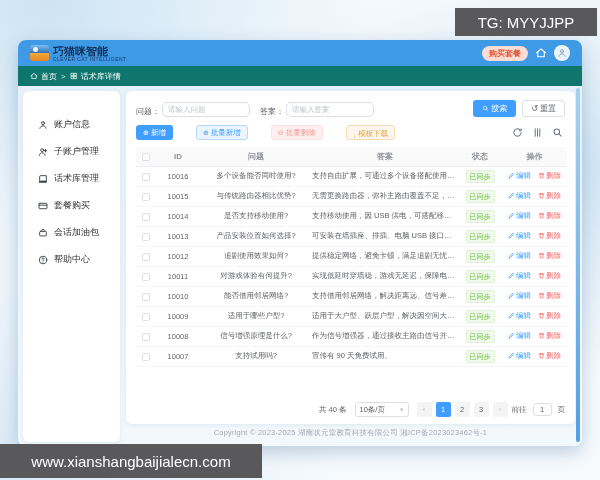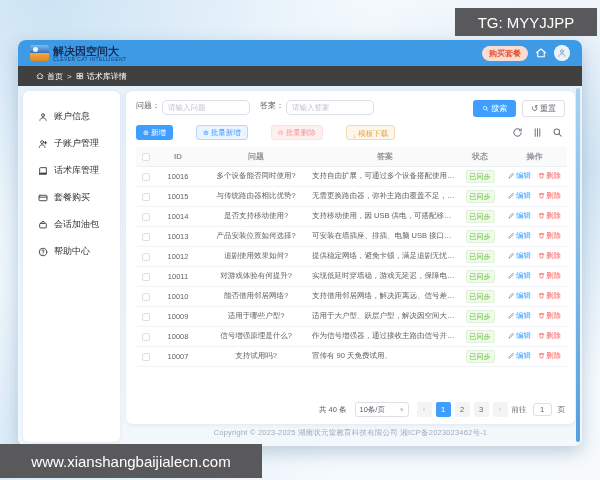--- a/index.html
+++ b/index.html
@@ -30,42 +30,42 @@
   .brand-name { font-size:11px; font-weight:bold; color:#142e58; line-height:12px; }
   .brand-sub  { font-size:5px; color:#1d3a66; letter-spacing:.4px; line-height:5px; }
   .header-right { margin-left:auto; display:flex; align-items:center; gap:7px; }
   .buy-pill { background:#fbdcd2; color:#e25a3c; font-size:8px; font-weight:bold; padding:2px 7px; border-radius:8px; cursor:pointer; }
   .home-ic { color:#fff; cursor:pointer; }
   .home-ic .ic { width:12px; height:12px; }
   .avatar { width:16px; height:16px; border-radius:50%; background:#e9f2fa; border:1px solid rgba(255,255,255,.6);
             display:flex; align-items:center; justify-content:center; color:#8a9bb0; cursor:pointer; }
   .avatar .ic { width:10px; height:10px; }
 
-  .crumb-row { height:20px; background:#404040; display:flex; align-items:center; gap:3px; padding:0 18px; color:#fff; font-size:8px; flex:none; }
+  .crumb-row { height:20px; background:#0f766e; display:flex; align-items:center; gap:3px; padding:0 12px; color:#fff; font-size:8px; flex:none; }
   .crumb-row .ic { width:8px; height:8px; }
   .crumb-sep { opacity:.85; margin:0 1px; }
 
   .content { flex:1; display:flex; gap:6px; padding:5px 7px 4px 5px; min-height:0; position:relative;
              background:linear-gradient(180deg,#e7f1fa,#f3f8fc); }
   .content:after { content:""; position:absolute; right:2px; top:2px; bottom:4px; width:4px; border-radius:2px;
                    background:linear-gradient(180deg,#a6d2f1,#549fe0); }
 
   
-  .sidebar { width:97px; flex:none; background:#fff; border-radius:6px; padding:12px 0 0;
+  .sidebar { width:97px; flex:none; background:#fff; border-radius:6px; padding:20px 0 0;
              box-shadow:0 1px 4px rgba(100,140,180,.15); }
   .side-item { display:flex; align-items:center; gap:6px; height:27px; padding-left:15px;
                font-size:9px; color:#303133; cursor:pointer; }
   .side-item .ic { flex:none; color:#3a3f45; }
 
   
   .main-col { flex:1; display:flex; flex-direction:column; min-width:0; }
   .panel { flex:1; background:#fff; border-radius:6px; box-shadow:0 1px 4px rgba(100,140,180,.15);
            display:flex; flex-direction:column; padding:9px 10px 7px; min-height:0; }
 
-  .filter-row { display:flex; align-items:flex-start; font-size:8px; color:#606266; flex:none; }
+  .filter-row { display:flex; align-items:flex-end; font-size:8px; color:#606266; flex:none; }
   .flabel { margin-right:2px; white-space:nowrap; }
   .finput { width:88px; height:15px; border:1px solid #dcdfe6; border-radius:5px; font-size:7.5px;
             padding:0 5px; color:#606266; outline:none; margin-right:10px; font-family:inherit; }
   ::placeholder { color:#c0c4cc; }
   .btn { display:inline-flex; align-items:center; gap:2px; height:17px; padding:0 8px; border-radius:3px;
          font-size:8px; border:1px solid transparent; cursor:pointer; background:#fff; font-family:inherit; }
   .btn.primary { background:#409eff; color:#fff; margin-left:auto; }
   .btn.primary .ic { width:7px; height:7px; }
   .btn.plain { border-color:#dcdfe6; color:#606266; margin-left:6px; }
 
@@ -119,21 +119,21 @@
 </style>
 </head>
 <body>
 
 <div class="app">
 
   <div class="brand-row">
     <div class="brand">
       <div class="logo"></div>
       <div>
-        <div class="brand-name">解决因空间大</div>
+        <div class="brand-name">巧猫咪智能</div>
         <div class="brand-sub">CLEVER CAT INTELLIGENT</div>
       </div>
     </div>
     <div class="header-right">
       <span class="buy-pill">购买套餐</span>
       <span class="home-ic">
         <svg class="ic" viewBox="0 0 24 24">
             <path d="M3 11.5L12 4l9 7.5"></path>
             <path d="M5.5 10v9.5h13V10"></path>
           </svg>

